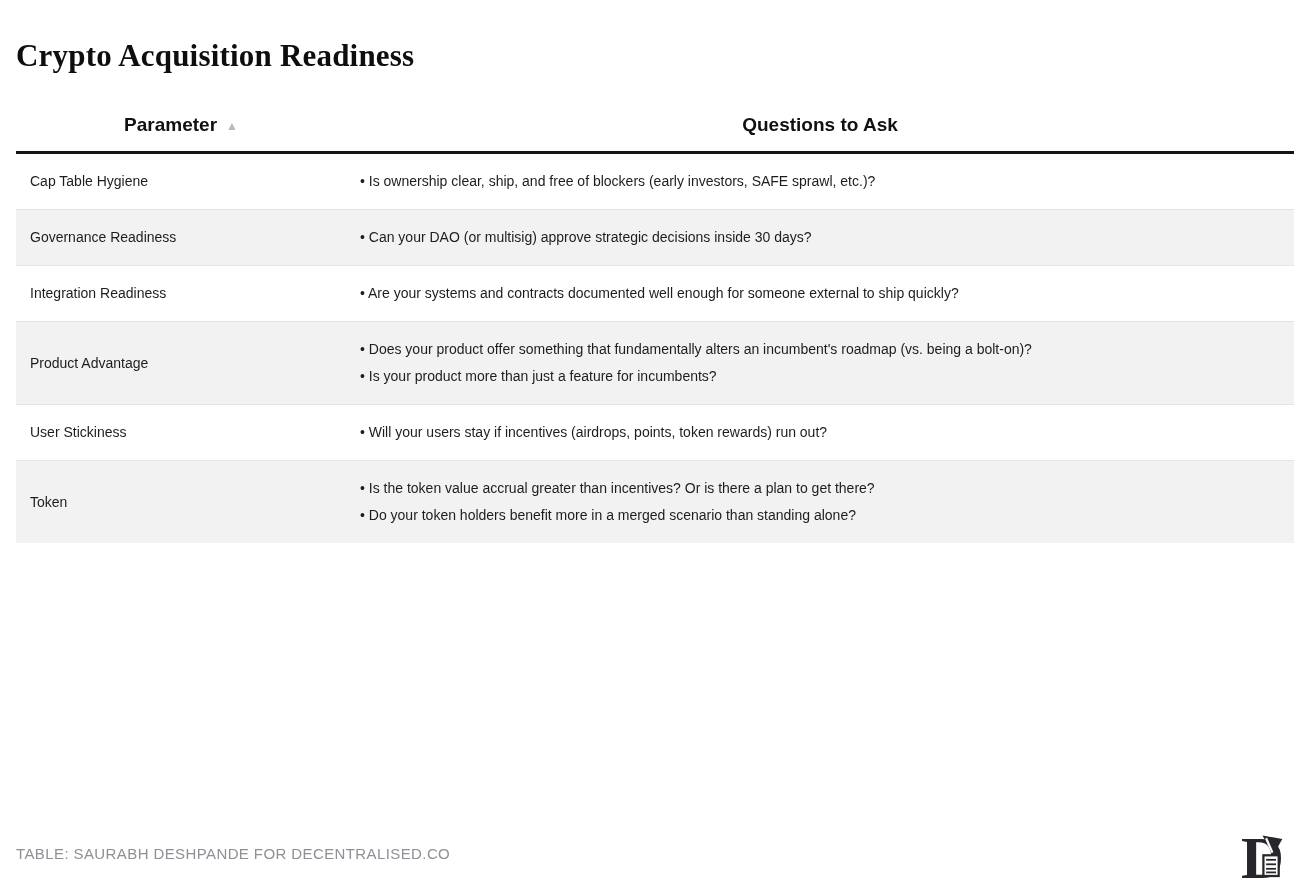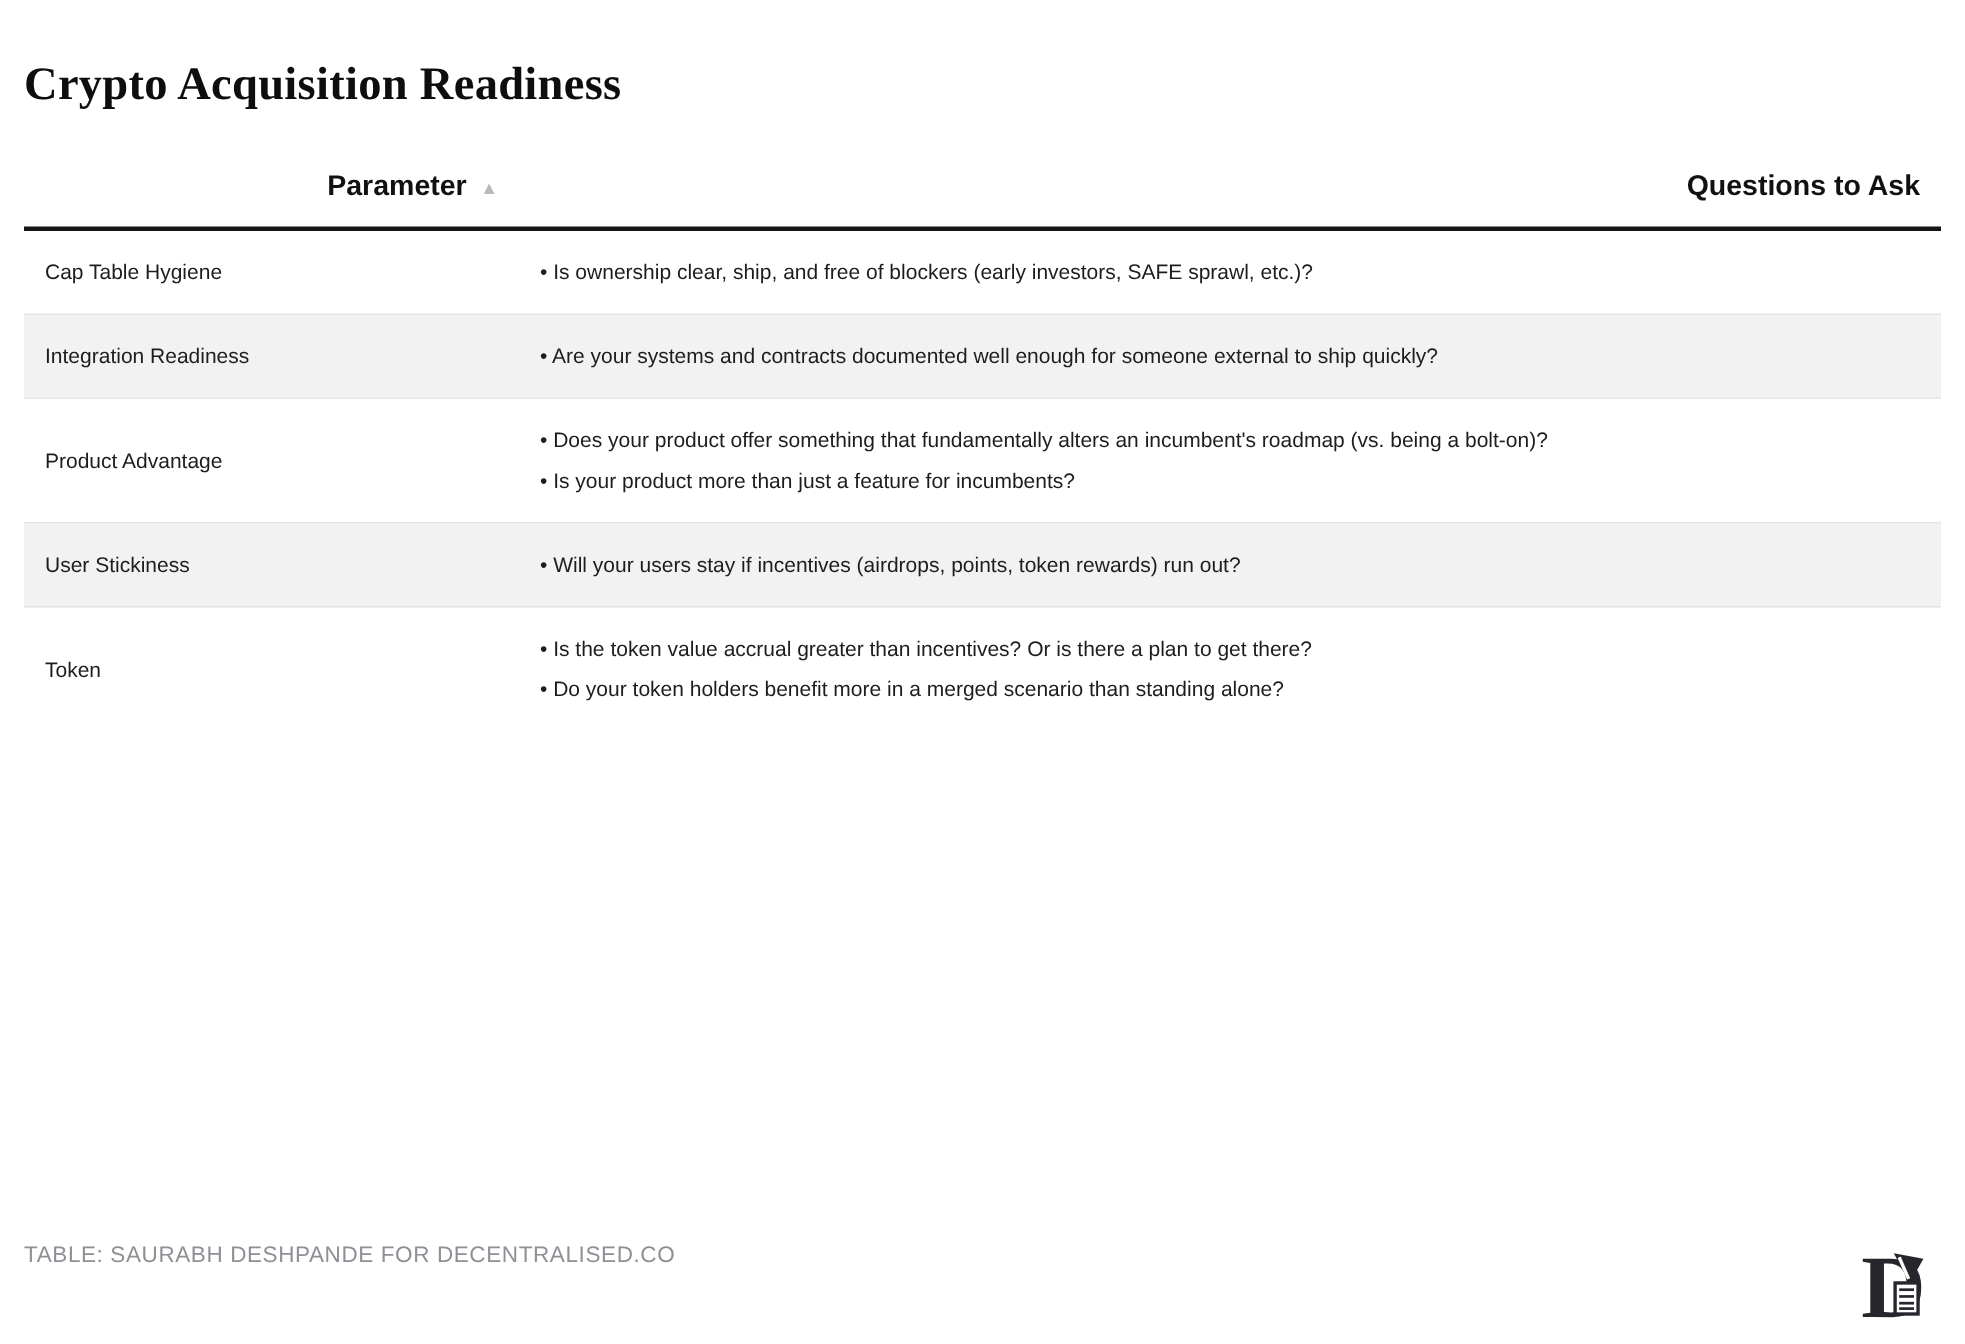--- a/index.html
+++ b/index.html
@@ -29,21 +29,21 @@
     line-height: 24px;
     color: #7B59B6;
   }
   table.readiness {
     margin-top: 27px;
     width: 1278px;
     border-collapse: collapse;
     table-layout: fixed;
   }
   thead th {
-    text-align: right;
+    text-align: center;
     font-size: 19px;
     font-weight: bold;
     color: #111111;
     padding: 13px 14px 15px 14px;
     border-bottom: 3px solid #141414;
     vertical-align: middle;
   }
   th.param-col { width: 302px; }
   .sort-icon {
     display: inline-block;
@@ -64,21 +64,21 @@
   tbody tr:nth-child(even) { background: #F2F2F2; }
   tbody tr + tr { border-top: 1px solid #E4E4E4; }
   td.q-cell .q-line { max-width: 870px; }
   .footer {
     position: absolute;
     left: 16px;
     right: 16px;
     bottom: 8px;
     display: flex;
     justify-content: space-between;
-    align-items: flex-start;
+    align-items: center;
   }
   .credit {
     font-size: 15px;
     letter-spacing: 0.4px;
     color: #8F8F96;
     padding-bottom: 10px;
   }
   .logo { display: inline-block; line-height: 0; }
 </style>
 </head>
@@ -98,20 +98,26 @@
         <th>
           <span>Questions to Ask</span>
         </th>
       </tr>
     </thead>
     <tbody>
         <tr>
           <td class="param-cell">Cap Table Hygiene</td>
           <td class="q-cell">
             <div class="q-line">• Is ownership clear, ship, and free of blockers (early investors, SAFE sprawl, etc.)?</div>
+          </td>
+        </tr>
+        <tr>
+          <td class="param-cell">Governance Readiness</td>
+          <td class="q-cell">
+            <div class="q-line">• Can your DAO (or multisig) approve strategic decisions inside 30 days?</div>
           </td>
         </tr>
         <tr>
           <td class="param-cell">Integration Readiness</td>
           <td class="q-cell">
             <div class="q-line">• Are your systems and contracts documented well enough for someone external to ship quickly?</div>
           </td>
         </tr>
         <tr>
           <td class="param-cell">Product Advantage</td>

